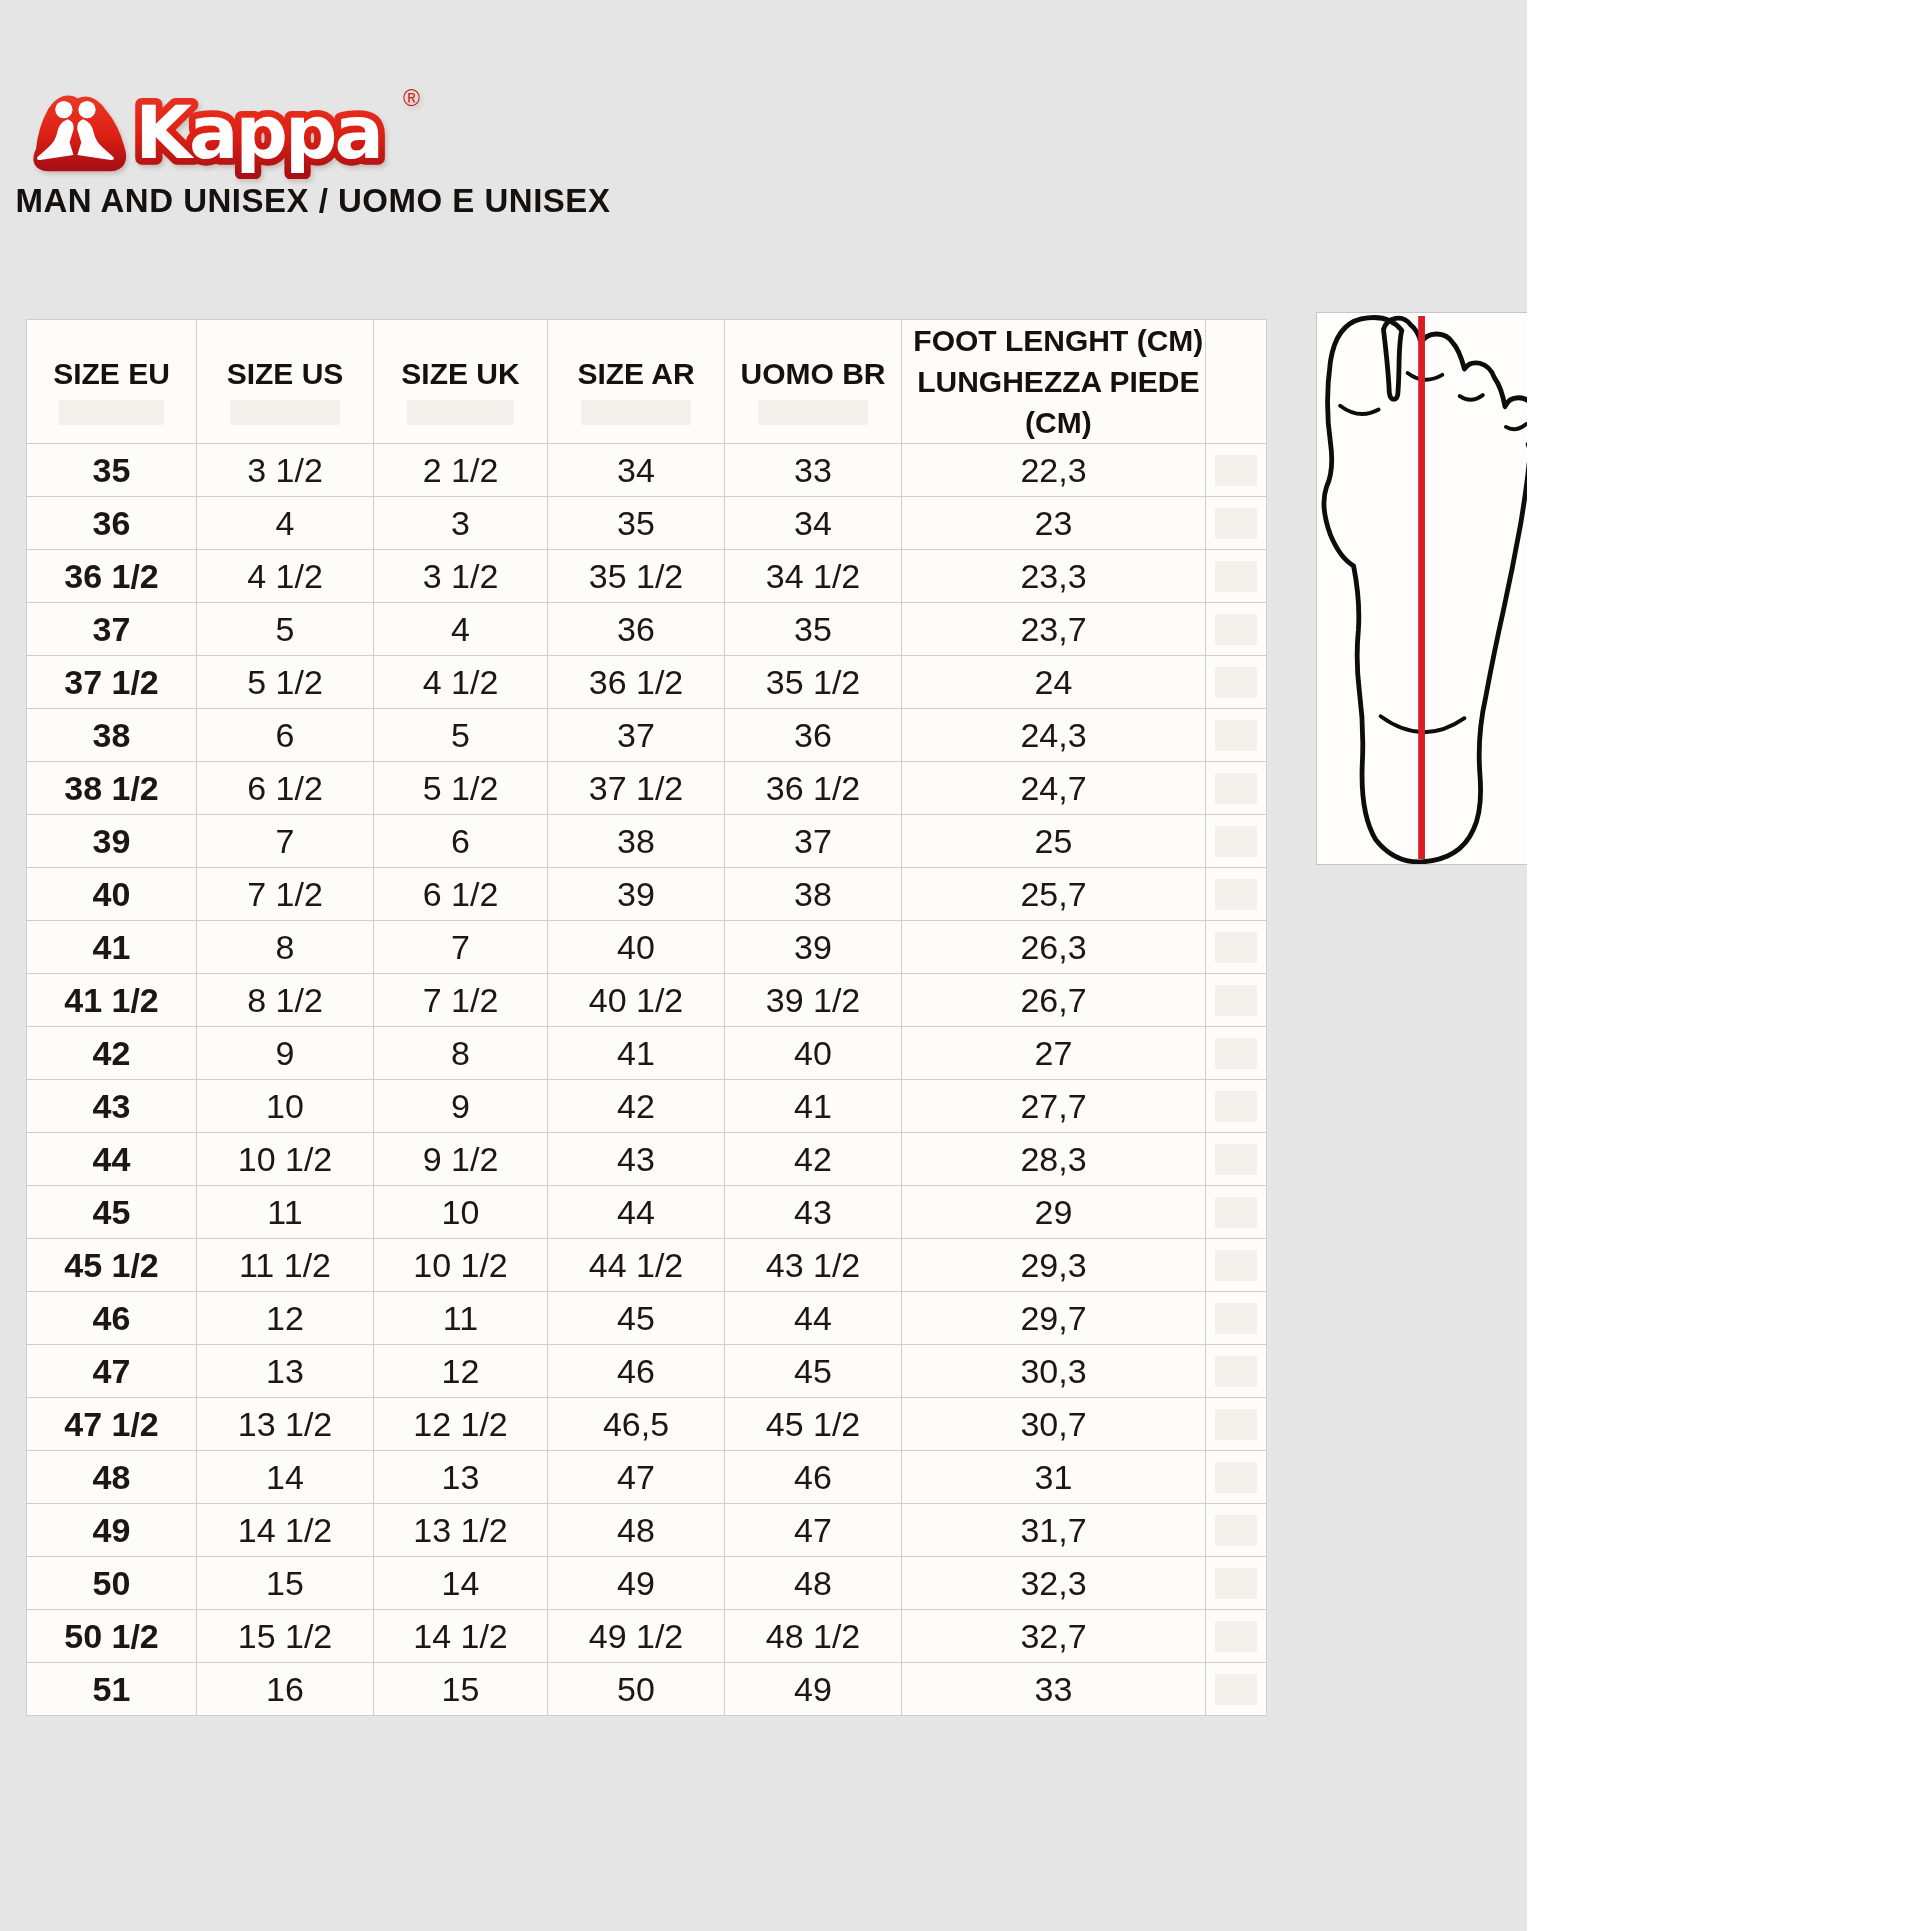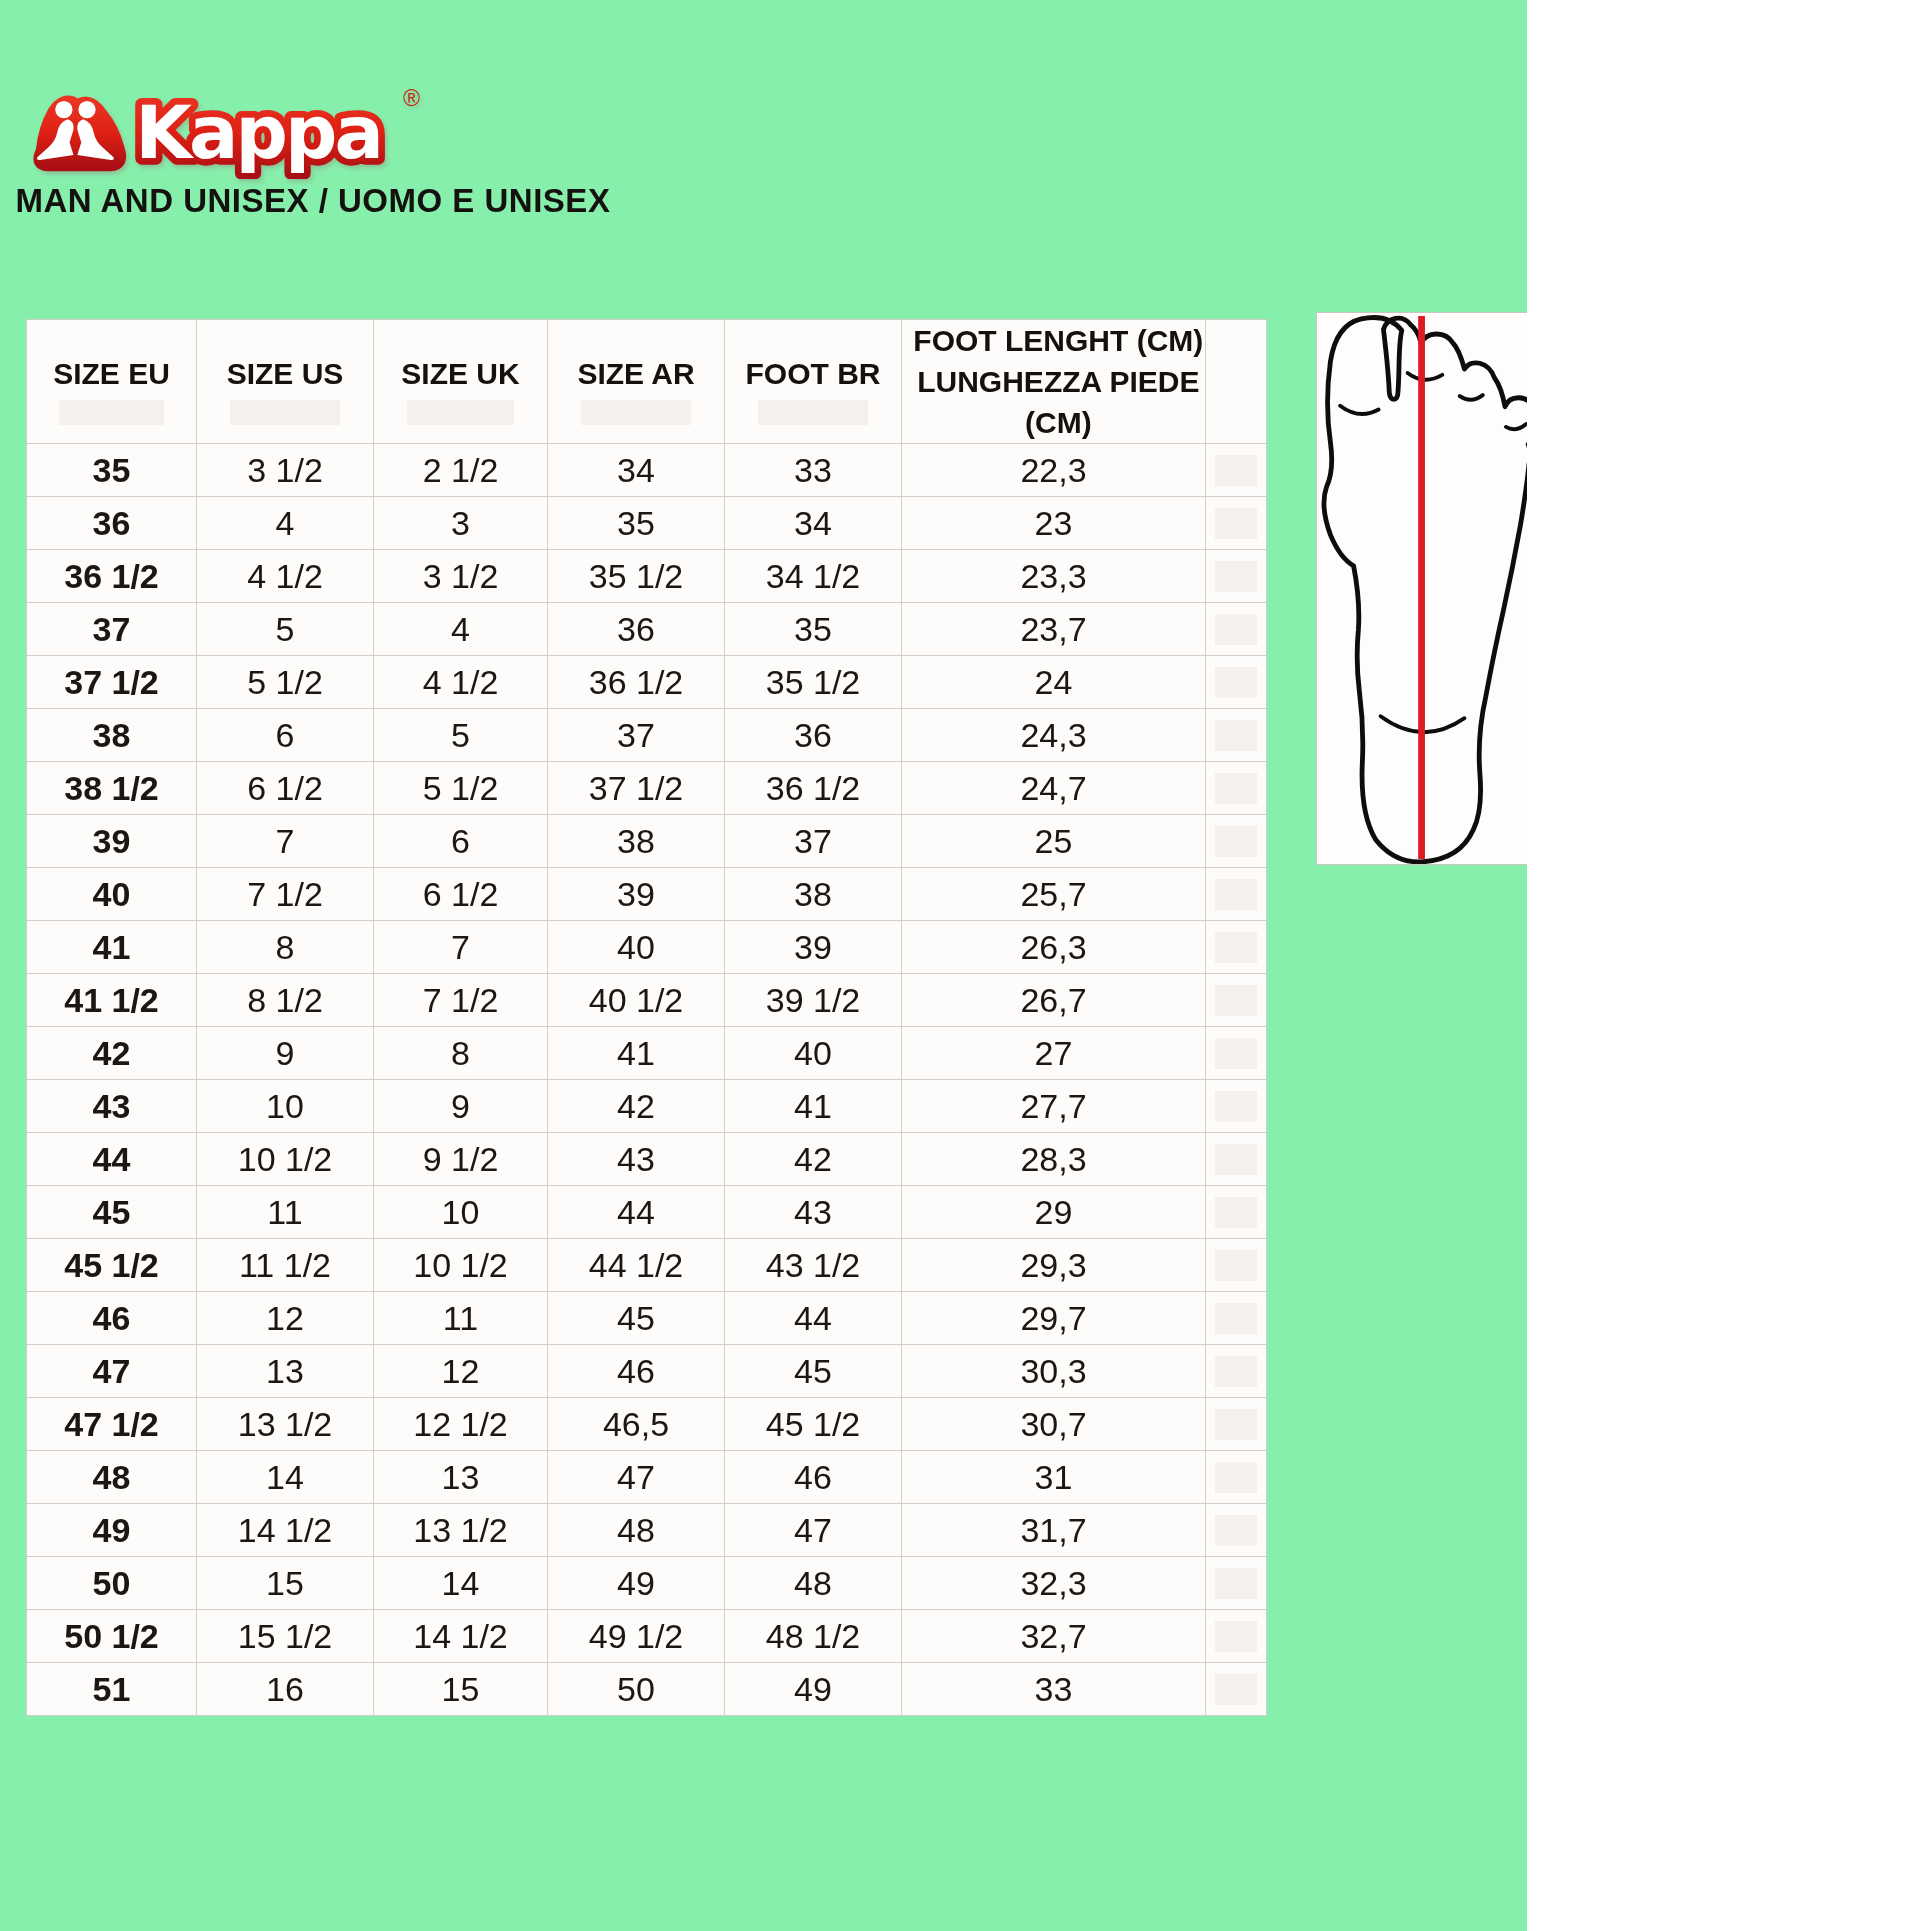--- a/index.html
+++ b/index.html
@@ -1,19 +1,19 @@
 <!DOCTYPE html>
 <html><head>
 <meta charset="utf-8">
 <style>
   * { margin:0; padding:0; box-sizing:border-box; }
   html,body { background:#ffffff; }
   #canvas {
     position:relative; width:1527px; height:1931px;
-    background:#86efac;
+    background:#e5e5e5;
     font-family:"Liberation Sans", sans-serif;
     color:#161412;
     overflow:hidden;
   }
 
   
   .logo {
     position:absolute; left:25px; top:73px; width:415px; height:106px;
   }
   .logo svg { filter: drop-shadow(2.9px 3.9px 1.9px rgba(150,130,115,0.38)); }
@@ -123,21 +123,21 @@
           </th>
           <th>
             <div class="hlabel">SIZE UK</div>
             <div class="ghost"></div>
           </th>
           <th>
             <div class="hlabel">SIZE AR</div>
             <div class="ghost"></div>
           </th>
           <th>
-            <div class="hlabel">FOOT BR</div>
+            <div class="hlabel">UOMO BR</div>
             <div class="ghost"></div>
           </th>
           <th class="foot-col">
             <div>FOOT LENGHT (CM)</div>
             <div>LUNGHEZZA PIEDE (CM)</div>
           </th>
           <th></th>
         </tr>
       </thead>
     <tbody>

